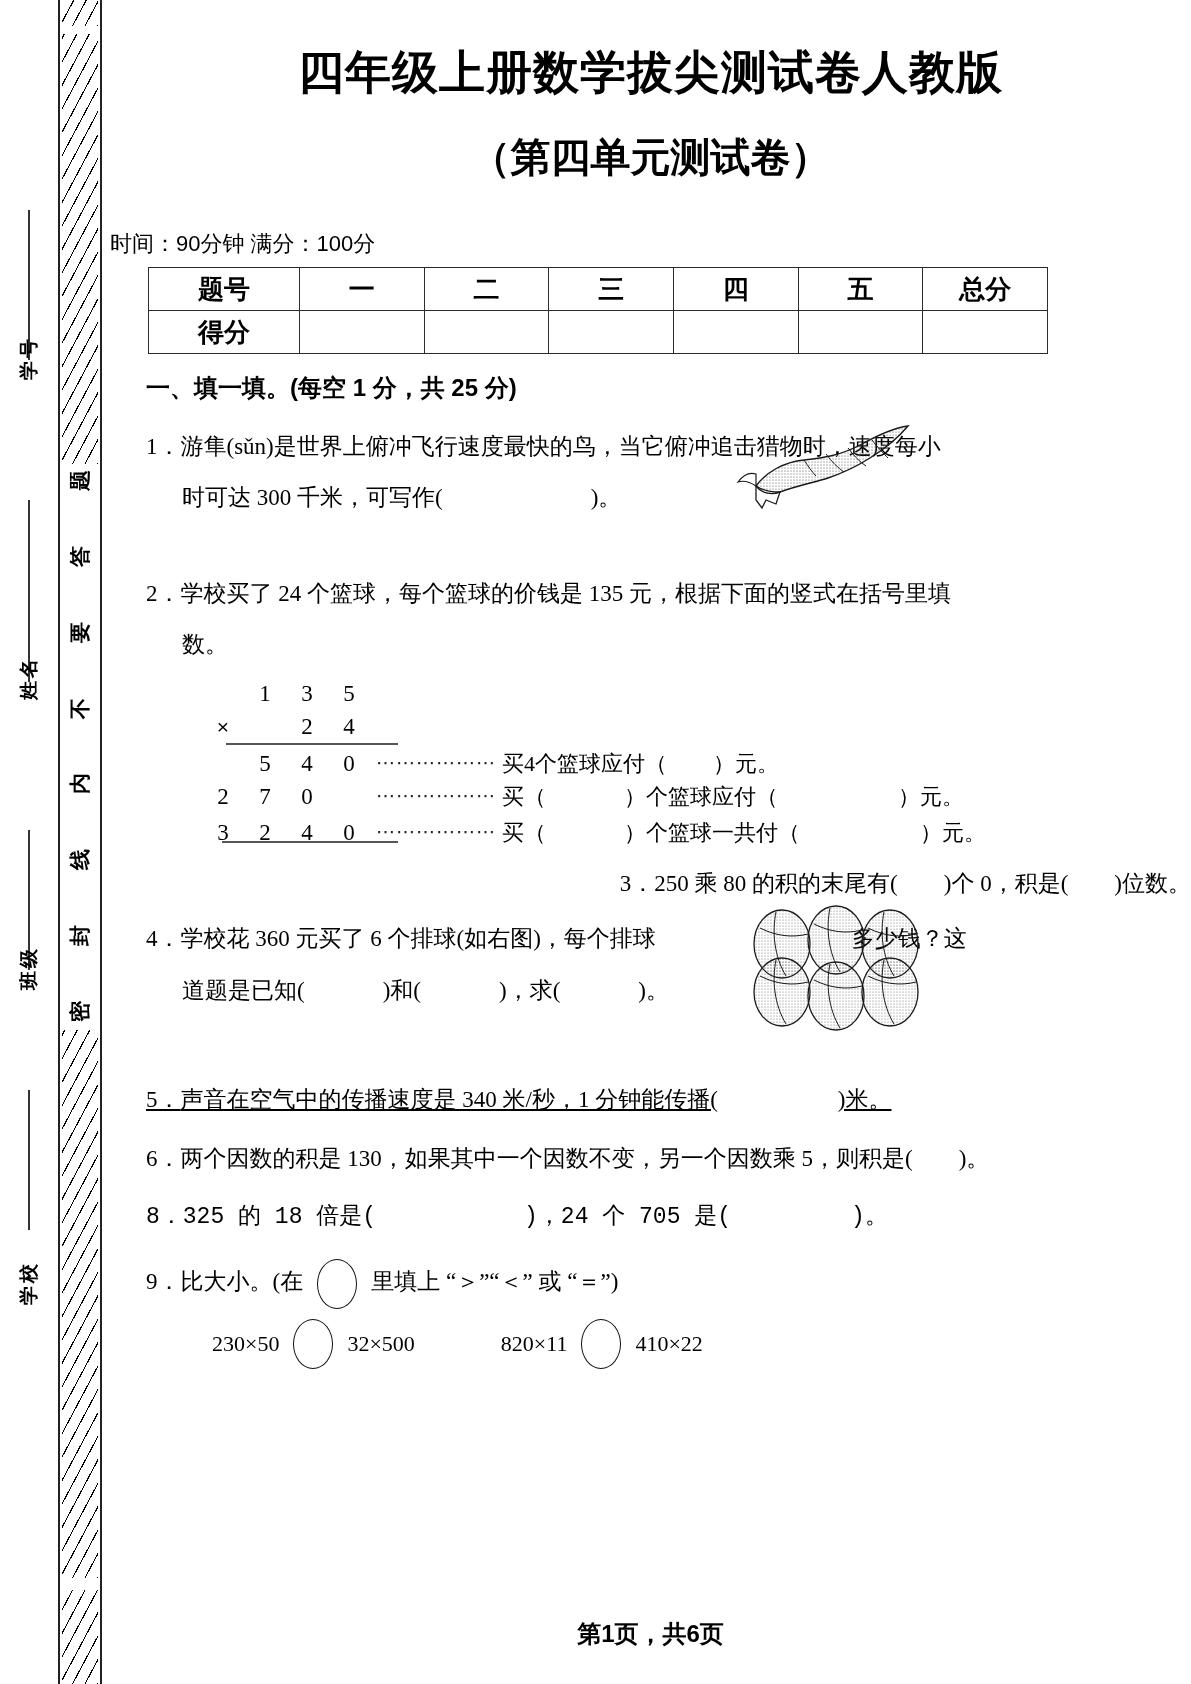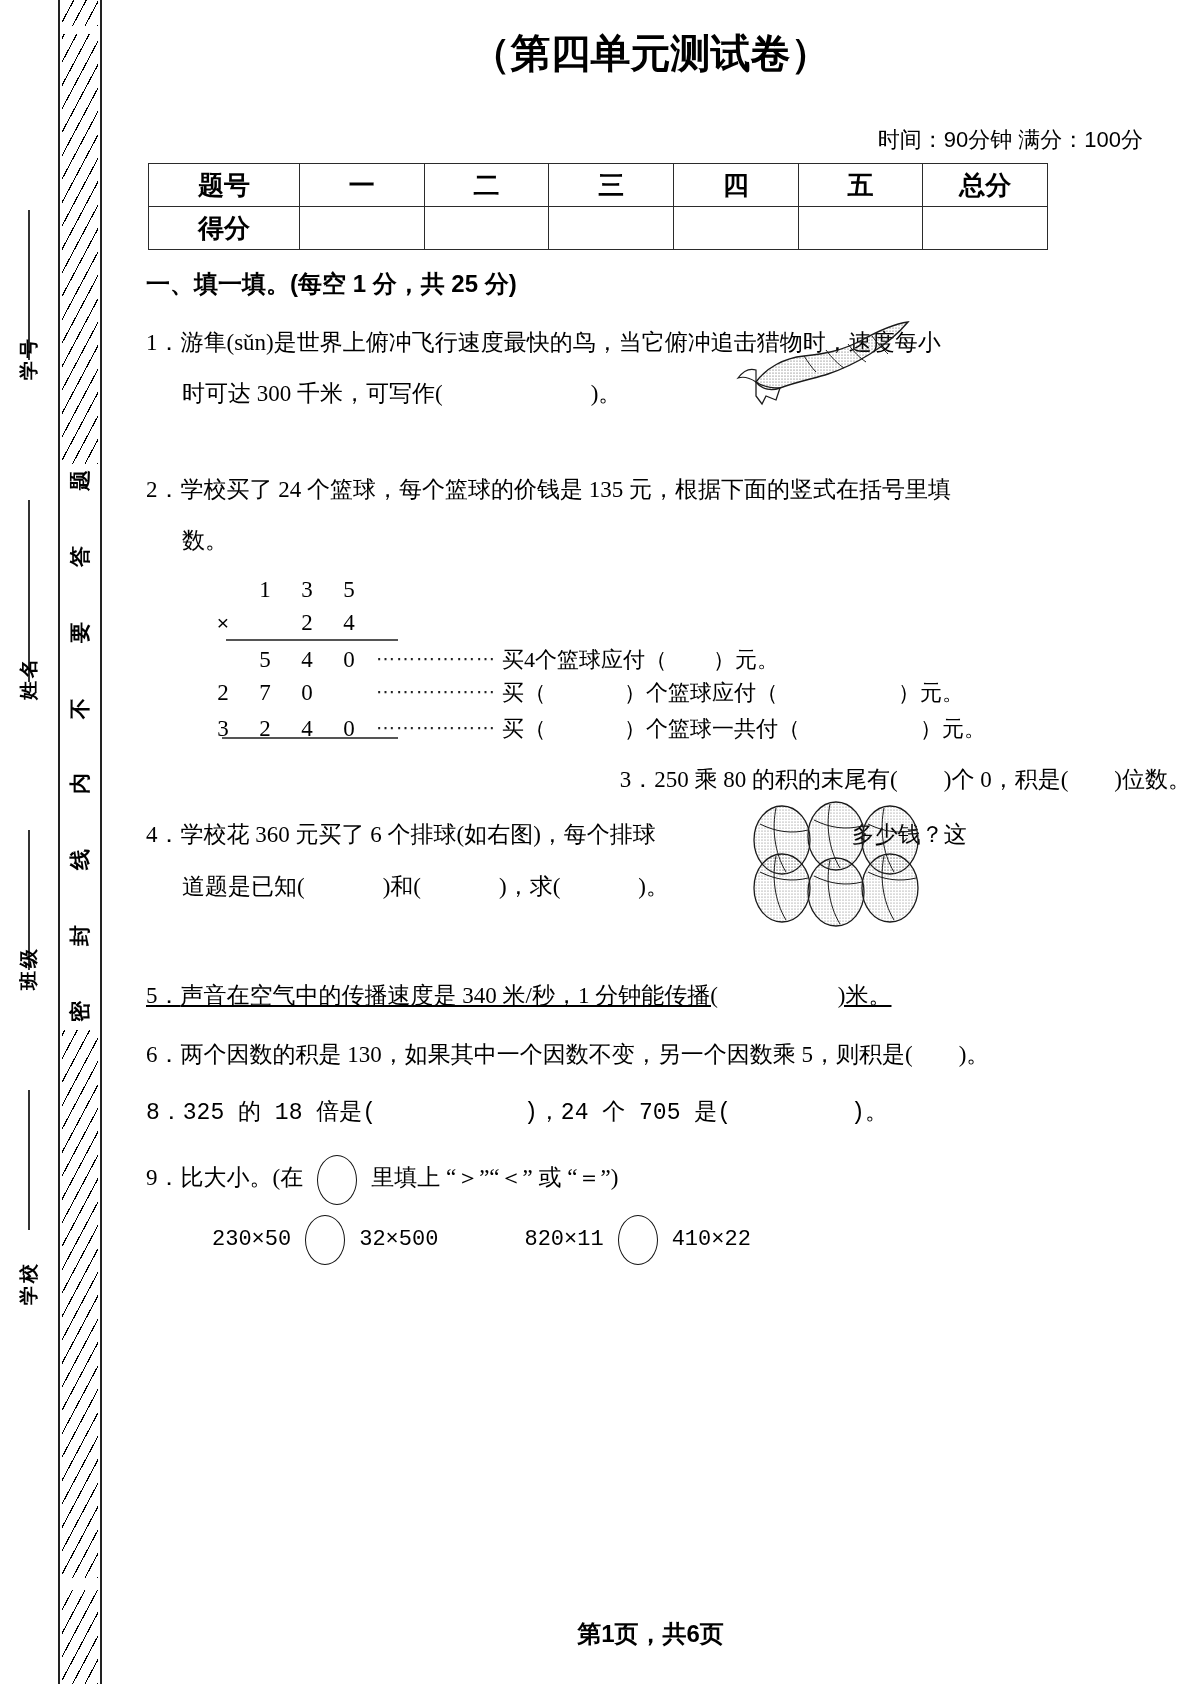--- a/index.html
+++ b/index.html
@@ -103,21 +103,20 @@
   }
   .title-sub {
     text-align: center;
     font-family: "Liberation Sans", sans-serif;
     font-weight: bold;
     font-size: 40px;
     margin-top: 26px;
   }
 
   .exam-meta {
-    text-align: right;
     font-family: "Liberation Sans", sans-serif;
     font-size: 22px;
     margin: 44px 48px 0 0;
   }
 
   
   table.score-table {
     border-collapse: collapse;
     margin: 8px auto 0 38px;
     width: 900px;
@@ -201,21 +200,21 @@
   
   .bird-img { position: absolute; }
   .ball-img { position: absolute; }
 
   
   .cmp-row {
     margin: 10px 0 0 66px;
     display: flex;
     align-items: center;
     font-size: 22px;
-    font-family: Liberation Mono, monospace;
+    font-family: Liberation Serif, serif;
   }
   .cmp-item { white-space: nowrap; }
   .circle {
     display: inline-block;
     width: 38px; height: 48px;
     border: 1.8px solid #111;
     border-radius: 50%;
     margin: 0 14px;
     vertical-align: middle;
   }
@@ -270,20 +269,21 @@
   </div>
 
   <div class="field-rule" style="top:1090px;height:140px;"></div>
   <div class="field-label" style="top:1270px;">
     <span>学校</span>
   </div>
 </div>
 
 <div id="sheet">
 
+  <div class="title-main">四年级上册数学拔尖测试卷人教版</div>
   <div class="title-sub">（第四单元测试卷）</div>
 
   <div class="exam-meta">时间：90分钟  满分：100分</div>
 
   <table class="score-table">
     <tbody>
         <tr>
       <td class="lbl">题号</td>
       <td>一</td>
       <td>二</td>

